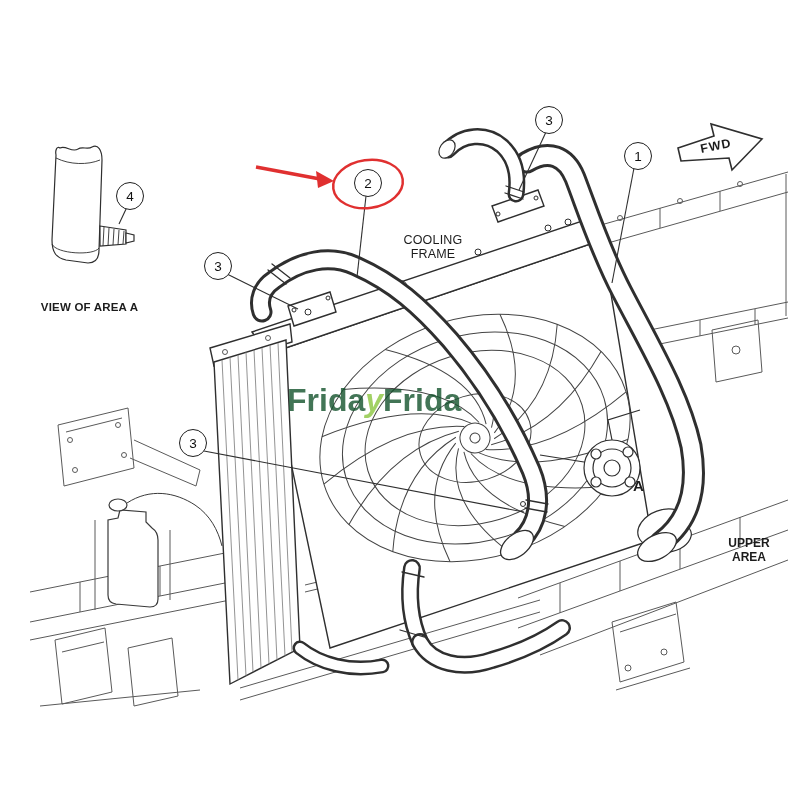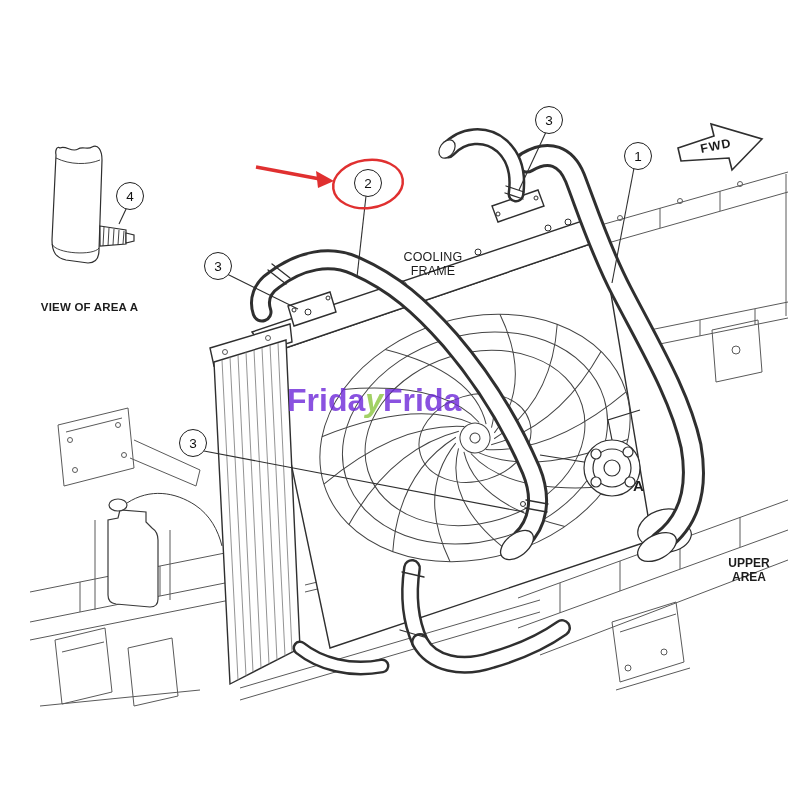--- a/index.html
+++ b/index.html
@@ -8,36 +8,36 @@
     font-family:"Liberation Sans",sans-serif;overflow:hidden;
   }
   svg.lineart{position:absolute;left:0;top:0;}
   .callout{
     position:absolute;width:28px;height:28px;box-sizing:border-box;
     border:1.6px solid #1f1f1f;border-radius:50%;background:#fff;
     display:flex;align-items:center;justify-content:center;
     font-size:13.5px;color:#111;z-index:6;cursor:pointer;
   }
   .label{position:absolute;color:#1c1c1c;z-index:5;}
-  .label-cooling{left:381px;top:250px;width:104px;text-align:center;
+  .label-cooling{left:381px;top:233px;width:104px;text-align:center;
     font-size:12.5px;font-weight:500;line-height:14px;letter-spacing:.2px;}
   .label-view{left:22px;top:301px;width:135px;text-align:center;
     font-size:11.5px;font-weight:bold;letter-spacing:.2px;}
-  .label-upper{left:718px;top:556px;width:62px;text-align:center;
+  .label-upper{left:718px;top:536px;width:62px;text-align:center;
     font-size:12px;font-weight:bold;line-height:14px;}
   .label-fwd{left:691px;top:139px;width:50px;text-align:center;
     font-size:12.5px;font-weight:bold;letter-spacing:1px;
     transform:rotate(-11deg);}
   .label-area-a{left:633px;top:477px;font-size:15px;font-weight:bold;}
   .watermark{
     position:absolute;left:287px;top:382px;z-index:7;opacity:.8;
     font-size:32px;font-weight:bold;letter-spacing:0;white-space:nowrap;
     pointer-events:none;
   }
-  .wm-blue{color:#6d28d9;}
+  .wm-blue{color:#14532d;}
   .wm-green{color:#8cc63f;font-style:italic;}
 </style>
 </head>
 <body>
 
 <div class="canvas">
 
   <svg class="lineart" width="800" height="800" viewBox="0 0 800 800">
 
     <g stroke="#5a5a5a" stroke-width="1" fill="none">

